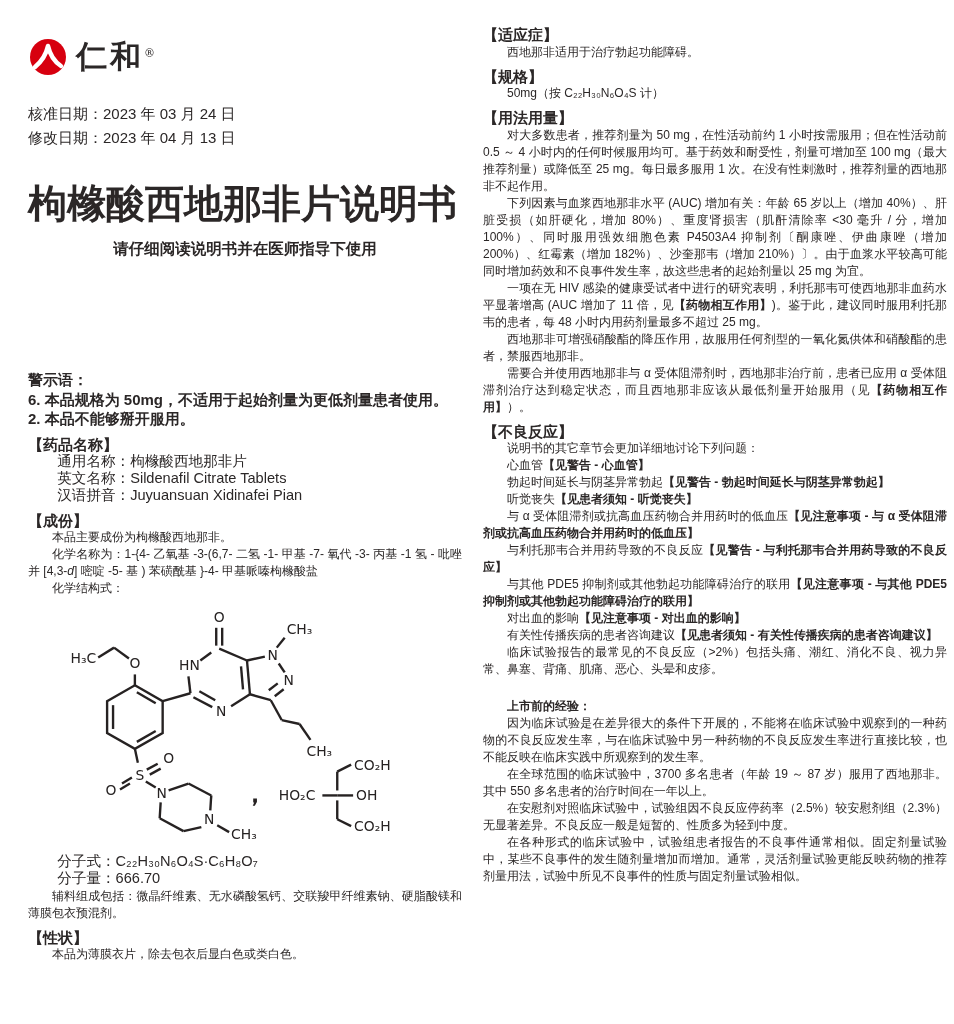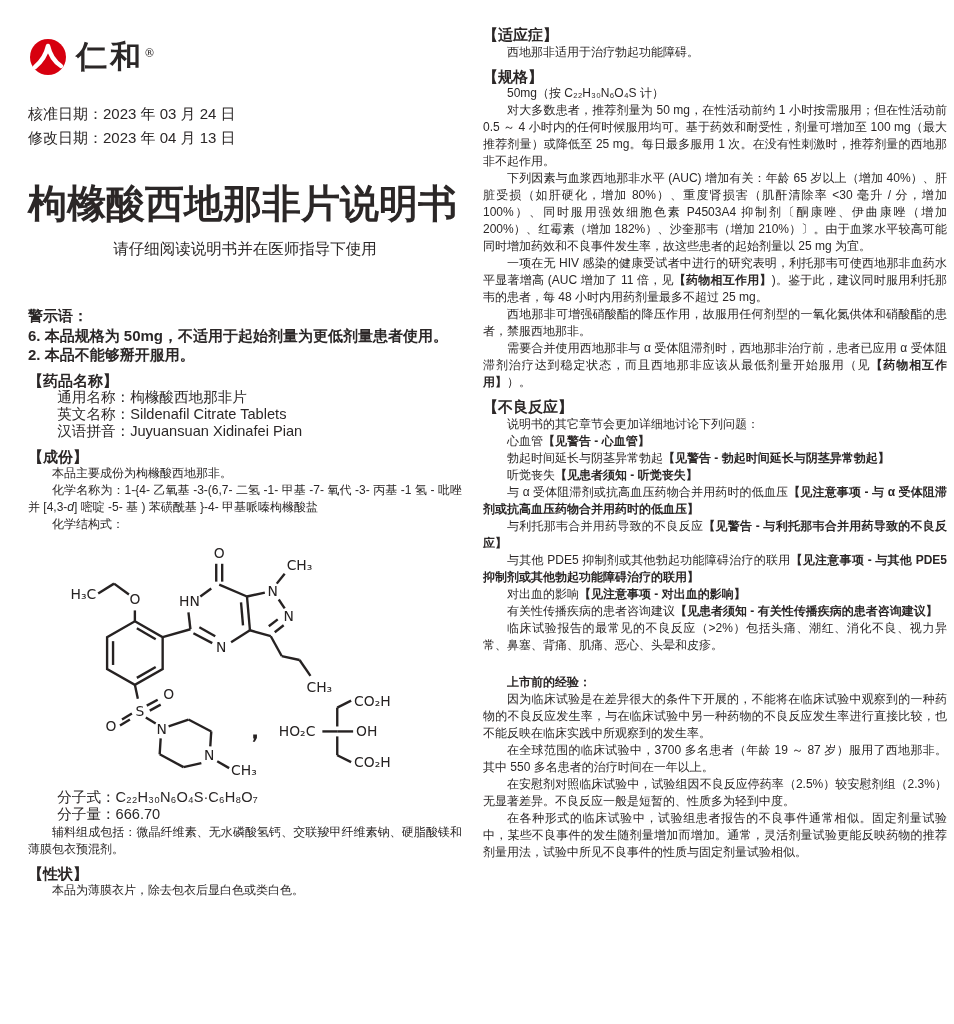--- a/index.html
+++ b/index.html
@@ -13,23 +13,23 @@
   .col-right{position:absolute;left:483px;top:26px;width:464px;}
 
   .logo-row{display:flex;align-items:flex-start;height:50px;}
   .brand-name{font-family:"DejaVu Serif","Liberation Serif",serif;font-weight:900;font-size:31px;line-height:40px;margin-left:6px;letter-spacing:3px;}
   .brand-reg{font-size:11px;vertical-align:top;position:relative;top:-2px;font-weight:400;}
 
   .date-block{margin-top:16px;}
   .date-line{font-size:15px;line-height:24px;}
 
   .doc-title{font-size:39px;font-weight:900;text-align:left;margin-top:30px;line-height:48px;letter-spacing:0px;white-space:nowrap;}
-  .doc-sub{font-size:15.5px;font-weight:normal;text-align:center;margin-top:12px;line-height:18px;}
-
-  .warn{margin-top:48px;font-weight:bold;font-size:15px;line-height:19.5px;}
+  .doc-sub{font-size:15.5px;font-weight:bold;text-align:center;margin-top:12px;line-height:18px;}
+
+  .warn{margin-top:112px;font-weight:bold;font-size:15px;line-height:19.5px;}
   .warn div{text-align:left;}
 
   h3.sec{font-size:15px;font-weight:bold;margin:7px 0 0 0;line-height:17.5px;}
   h3.first{margin-top:0;}
   .body-text,p{font-size:12px;line-height:17px;}
   p{margin:0;text-indent:2em;text-align:justify;}
   .kv{font-size:14.6px;line-height:17.2px;text-indent:2em;}
   .subhead{font-weight:bold;}
 
   .struct-wrap{margin:4px 0 0 12px;}
@@ -182,20 +182,21 @@
 </div>
 
 <div class="col-right">
 
   <h3 class="sec first">【适应症】</h3>
   <p>西地那非适用于治疗勃起功能障碍。</p>
 
   <h3 class="sec">【规格】</h3>
   <p>50mg（按 C₂₂H₃₀N₆O₄S 计）</p>
 
+  <h3 class="sec">【用法用量】</h3>
   <p>对大多数患者，推荐剂量为 50 mg，在性活动前约 1 小时按需服用；但在性活动前 0.5 ～ 4 小时内的任何时候服用均可。基于药效和耐受性，剂量可增加至 100 mg（最大推荐剂量）或降低至 25 mg。每日最多服用 1 次。在没有性刺激时，推荐剂量的西地那非不起作用。</p>
   <p>下列因素与血浆西地那非水平 (AUC) 增加有关：年龄 65 岁以上（增加 40%）、肝脏受损（如肝硬化，增加 80%）、重度肾损害（肌酐清除率 &lt;30 毫升 / 分，增加 100%）、同时服用强效细胞色素 P4503A4 抑制剂〔酮康唑、伊曲康唑（增加 200%）、红霉素（增加 182%）、沙奎那韦（增加 210%）〕。由于血浆水平较高可能同时增加药效和不良事件发生率，故这些患者的起始剂量以 25 mg 为宜。</p>
   <p><span>一项在无 HIV 感染的健康受试者中进行的研究表明，利托那韦可使西地那非血药水平显著增高 (AUC 增加了 11 倍，见</span><b>【药物相互作用】</b><span>)。鉴于此，建议同时服用利托那韦的患者，每 48 小时内用药剂量最多不超过 25 mg。</span></p>
   <p>西地那非可增强硝酸酯的降压作用，故服用任何剂型的一氧化氮供体和硝酸酯的患者，禁服西地那非。</p>
   <p><span>需要合并使用西地那非与 α 受体阻滞剂时，西地那非治疗前，患者已应用 α 受体阻滞剂治疗达到稳定状态，而且西地那非应该从最低剂量开始服用（见</span><b>【药物相互作用】</b><span>）。</span></p>
 
   <h3 class="sec">【不良反应】</h3>
   <p>说明书的其它章节会更加详细地讨论下列问题：</p>
   <p><span>心血管</span><b>【见警告 - 心血管】</b></p>
   <p><span>勃起时间延长与阴茎异常勃起</span><b>【见警告 - 勃起时间延长与阴茎异常勃起】</b></p>

